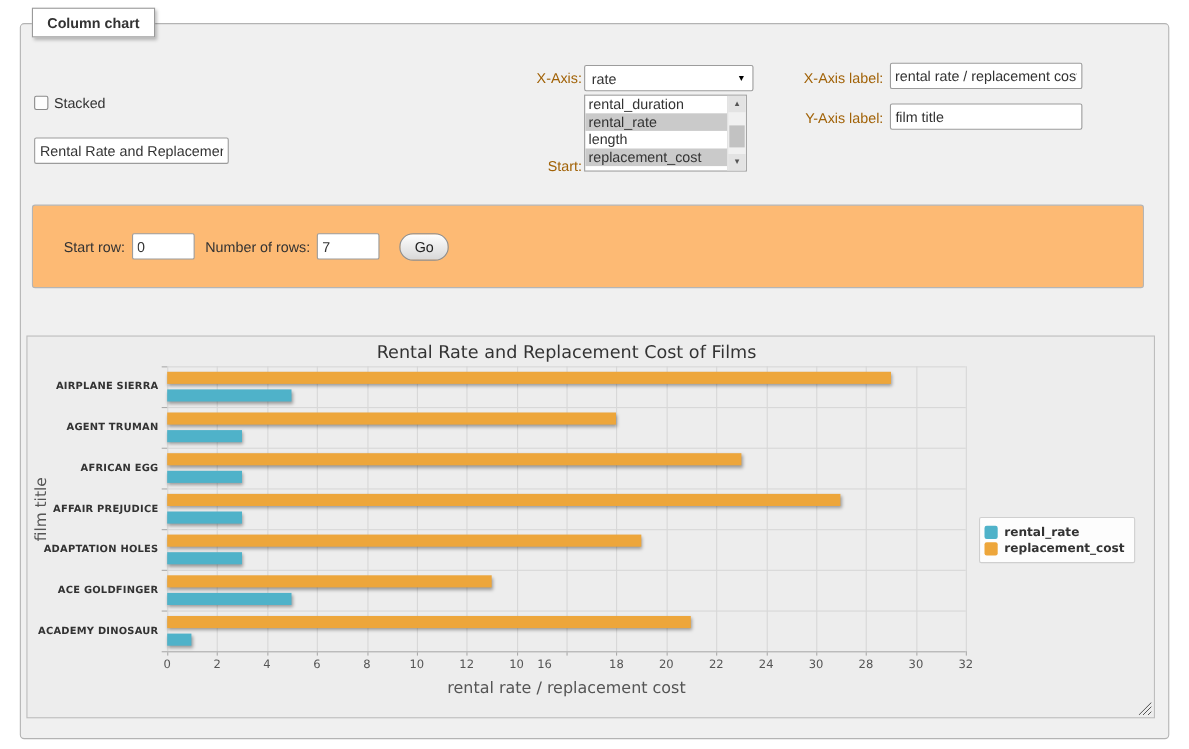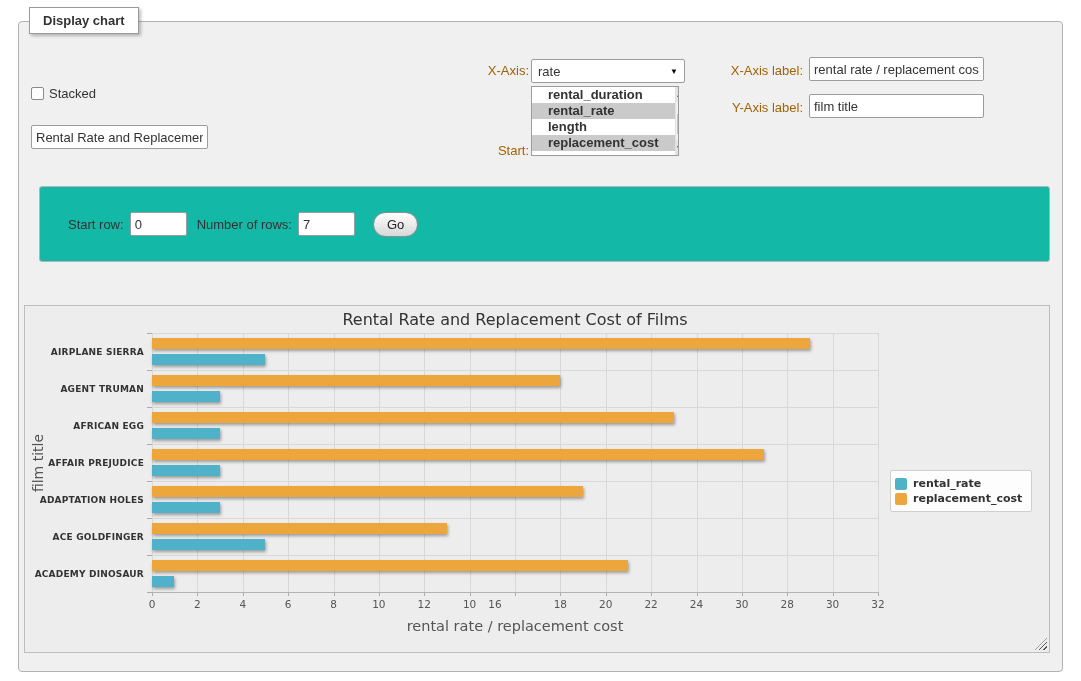--- a/index.html
+++ b/index.html
@@ -50,37 +50,37 @@
     background:#fff; border:1px solid #9c9c9c; border-radius:2px;
     display:flex; align-items:center; padding:0 6px; cursor:default;
   }
   .fake-select .sel-text { flex:1; }
   .fake-select .sel-arrow { font-size:8px; color:#000; }
   .listbox {
     position:absolute; left:512px; top:64px; width:148px; height:70px;
     background:#fff; border:1px solid #9c9c9c; display:flex; overflow:hidden;
   }
   .listbox .opts { flex:1; }
-  .listbox .opt { height:16px; line-height:16px; padding:0 16px; white-space:nowrap;font-weight:bold; }
+  .listbox .opt { height:16px; line-height:16px; padding:0 3px; white-space:nowrap; }
   .listbox .opt.selected { background:#cacaca; }
   .scrollbar { width:17px; background:#f1f1f1; position:relative; border-left:1px solid #e2e2e2; }
   .sb-btn {
     height:15px; background:#e3e3e3; color:#555; font-size:7px;
     display:flex; align-items:center; justify-content:center;
   }
   .sb-btn.down { position:absolute; bottom:0; left:0; right:0; }
   .sb-thumb { position:absolute; left:1px; right:1px; top:27px; height:20px; background:#c2c2c2; }
   .xlab-cap { position:absolute; left:700px; top:41px; width:84px; text-align:right; }
   .ylab-cap { position:absolute; left:700px; top:78px; width:84px; text-align:right; }
   .xlab-input { position:absolute; left:790px; top:35px; width:175px; }
   .ylab-input { position:absolute; left:790px; top:72px; width:175px; }
   
   .rows-panel {
-    position:absolute; left:20px; top:164px; width:1011px; height:76px;
-    background:#14b8a6; border:1px solid #b5b5b5; border-radius:3px;
+    position:absolute; left:10px; top:164px; width:1011px; height:76px;
+    background:#fdba74; border:1px solid #b5b5b5; border-radius:3px;
   }
   .rows-inner { position:absolute; left:28px; top:0; height:100%; display:flex; align-items:center; }
   .rows-inner .lbl { margin-right:6px; }
   .rows-inner input.text { width:57px; margin-right:10px; }
   .go-btn {
     margin-left:8px; height:25px; padding:0 13px;
     background:linear-gradient(#fefefe,#d8d8d8);
     border:1px solid #8f8f8f; border-radius:13px;
     font-family:"Liberation Sans", sans-serif; font-size:13px; color:#222;
     display:inline-flex; align-items:center; cursor:default;
@@ -135,21 +135,21 @@
     position:absolute; right:2px; bottom:2px; width:12px; height:12px;
     background:repeating-linear-gradient(-45deg, transparent 0 2px, #555 2px 3px);
     clip-path:polygon(100% 0, 100% 100%, 0 100%);
     cursor:se-resize;
   }
 </style>
 </head>
 <body>
 
 <div class="panel">
-  <div class="panel-legend">Display chart</div>
+  <div class="panel-legend">Column chart</div>
 
 
   <div class="stacked-row">
     <span class="checkbox"></span>
     <span>Stacked</span>
   </div>
 
   <input class="text title-input" value="Rental Rate and Replacement Cost of Films" style="">
 
   <span class="form-label xaxis-label-cap">X-Axis:</span>

